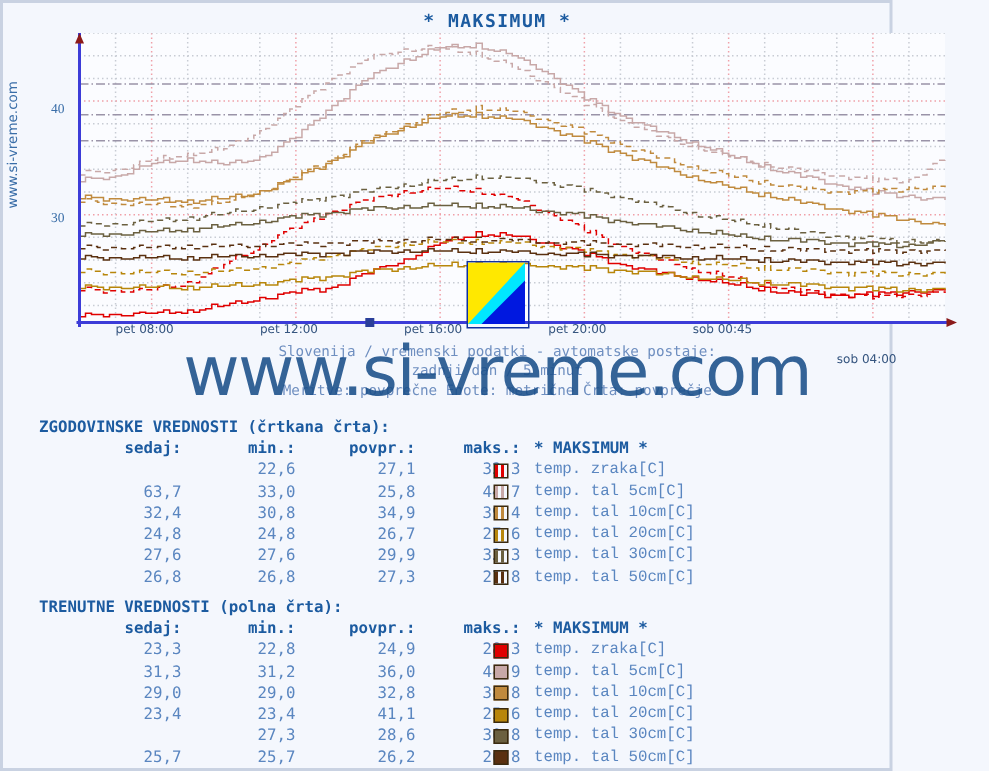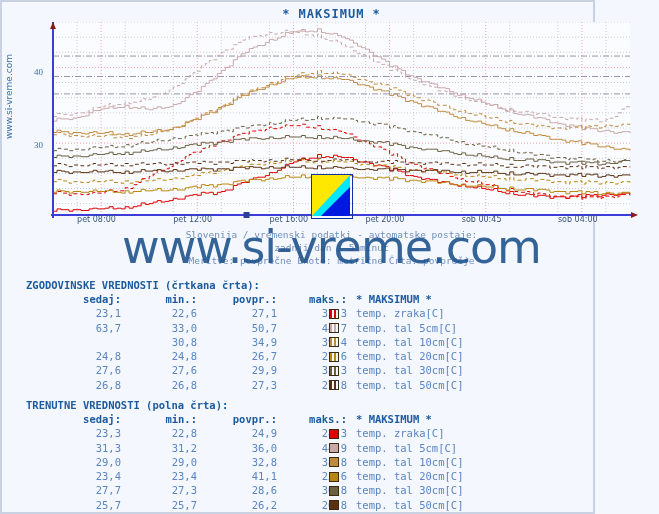--- a/index.html
+++ b/index.html
@@ -66,21 +66,21 @@
     font-family:"DejaVu Sans Mono","Liberation Mono",monospace;
     font-size:10.5px;line-height:14.3px;color:#5a86c0;
     position:relative;height:14.3px;
   }
   .tb-head{font-weight:bold;color:#1c5ba0;}
   .c{position:absolute;text-align:right;}
   .c1{left:0px;width:95px;}
   .c2{left:95px;width:76px;}
   .c3{left:171px;width:80px;}
   .c4{left:251px;width:70px;}
-  .cl{left:330px;width:300px;text-align:left;}
+  .cl{left:330px;width:300px;text-align:left;font-family:Liberation Mono, monospace;}
   .cl-head{left:330px;width:300px;text-align:left;color:#1c5ba0;font-weight:bold;}
   .sw{
     position:absolute;left:303px;top:2.5px;
     width:10px;height:10px;box-sizing:border-box;
   }
   .sw-solid{border:1px solid #3a2a10;}
   .sw-dash{border:1px solid #3a2a10;}
 </style>
 </head>
 <body>
@@ -150,21 +150,21 @@
 
   <div class="axis-label" id="ytick-40" style="left:32px;top:65px;">40</div>
   <div class="axis-label" id="ytick-30" style="left:32px;top:138px;">30</div>
 
   <div id="xlabels">
       <div class="xlab" style="left: 75.0833px;">pet 08:00</div>
       <div class="xlab" style="left: 171.25px;">pet 12:00</div>
       <div class="xlab" style="left: 267.417px;">pet 16:00</div>
       <div class="xlab" style="left: 363.583px;">pet 20:00</div>
       <div class="xlab" style="left: 459.75px;">sob 00:45</div>
-      <div class="xlab" style="left: 555.917px;">sob 04:00</div>
+      <div class="xlab" style="left: 555.917px; margin-top: 20px;">sob 04:00</div>
     </div>
 
   <div id="logo-flag">
     <svg width="38" height="41" viewBox="0 0 38 41">
       <rect x="0" y="0" width="38" height="41" fill="#ffe800"></rect>
       <polygon points="38,0 38,41 0,41" fill="#00e8ff"></polygon>
       <polygon points="38,12 38,41 9,41" fill="#0018e0"></polygon>
     </svg>
   </div>
 
@@ -180,36 +180,36 @@
     <div class="tb-title">ZGODOVINSKE VREDNOSTI (črtkana črta):</div>
     <div class="tb-head" style="margin-left:24px;width:635px;">
       <span class="c c1">sedaj:</span>
       <span class="c c2">min.:</span>
       <span class="c c3">povpr.:</span>
       <span class="c c4">maks.:</span>
       <span class="c cl-head">* MAKSIMUM *</span>
     </div>
     <div id="hist-rows">
         <div class="tb-row" style="margin-left: 24px; width: 635px;">
-          <span class="c c1">23,1</span>
           <span class="c c2">22,6</span>
           <span class="c c3">27,1</span>
           <span class="c c4">32,3</span>
           <span class="sw sw-dash" style="background: repeating-linear-gradient(90deg, rgb(224, 0, 0) 0px, rgb(224, 0, 0) 2px, rgb(244, 247, 253) 2px, rgb(244, 247, 253) 4px);"></span>
           <span class="c cl">temp. zraka[C]</span>
         </div>
         <div class="tb-row" style="margin-left: 24px; width: 635px;">
           <span class="c c1">63,7</span>
           <span class="c c2">33,0</span>
-          <span class="c c3">50,7</span>
+          <span class="c c3">25,8</span>
           <span class="c c4">44,7</span>
           <span class="sw sw-dash" style="background: repeating-linear-gradient(90deg, rgb(200, 168, 168) 0px, rgb(200, 168, 168) 2px, rgb(244, 247, 253) 2px, rgb(244, 247, 253) 4px);"></span>
           <span class="c cl">temp. tal  5cm[C]</span>
         </div>
         <div class="tb-row" style="margin-left: 24px; width: 635px;">
+          <span class="c c1">32,4</span>
           <span class="c c2">30,8</span>
           <span class="c c3">34,9</span>
           <span class="c c4">39,4</span>
           <span class="sw sw-dash" style="background: repeating-linear-gradient(90deg, rgb(192, 138, 62) 0px, rgb(192, 138, 62) 2px, rgb(244, 247, 253) 2px, rgb(244, 247, 253) 4px);"></span>
           <span class="c cl">temp. tal 10cm[C]</span>
         </div>
         <div class="tb-row" style="margin-left: 24px; width: 635px;">
           <span class="c c1">24,8</span>
           <span class="c c2">24,8</span>
           <span class="c c3">26,7</span>
@@ -272,21 +272,20 @@
         </div>
         <div class="tb-row" style="margin-left: 24px; width: 635px;">
           <span class="c c1">23,4</span>
           <span class="c c2">23,4</span>
           <span class="c c3">41,1</span>
           <span class="c c4">25,6</span>
           <span class="sw sw-solid" style="background: rgb(184, 134, 11);"></span>
           <span class="c cl">temp. tal 20cm[C]</span>
         </div>
         <div class="tb-row" style="margin-left: 24px; width: 635px;">
-          <span class="c c1">27,7</span>
           <span class="c c2">27,3</span>
           <span class="c c3">28,6</span>
           <span class="c c4">30,8</span>
           <span class="sw sw-solid" style="background: rgb(107, 96, 64);"></span>
           <span class="c cl">temp. tal 30cm[C]</span>
         </div>
         <div class="tb-row" style="margin-left: 24px; width: 635px;">
           <span class="c c1">25,7</span>
           <span class="c c2">25,7</span>
           <span class="c c3">26,2</span>

